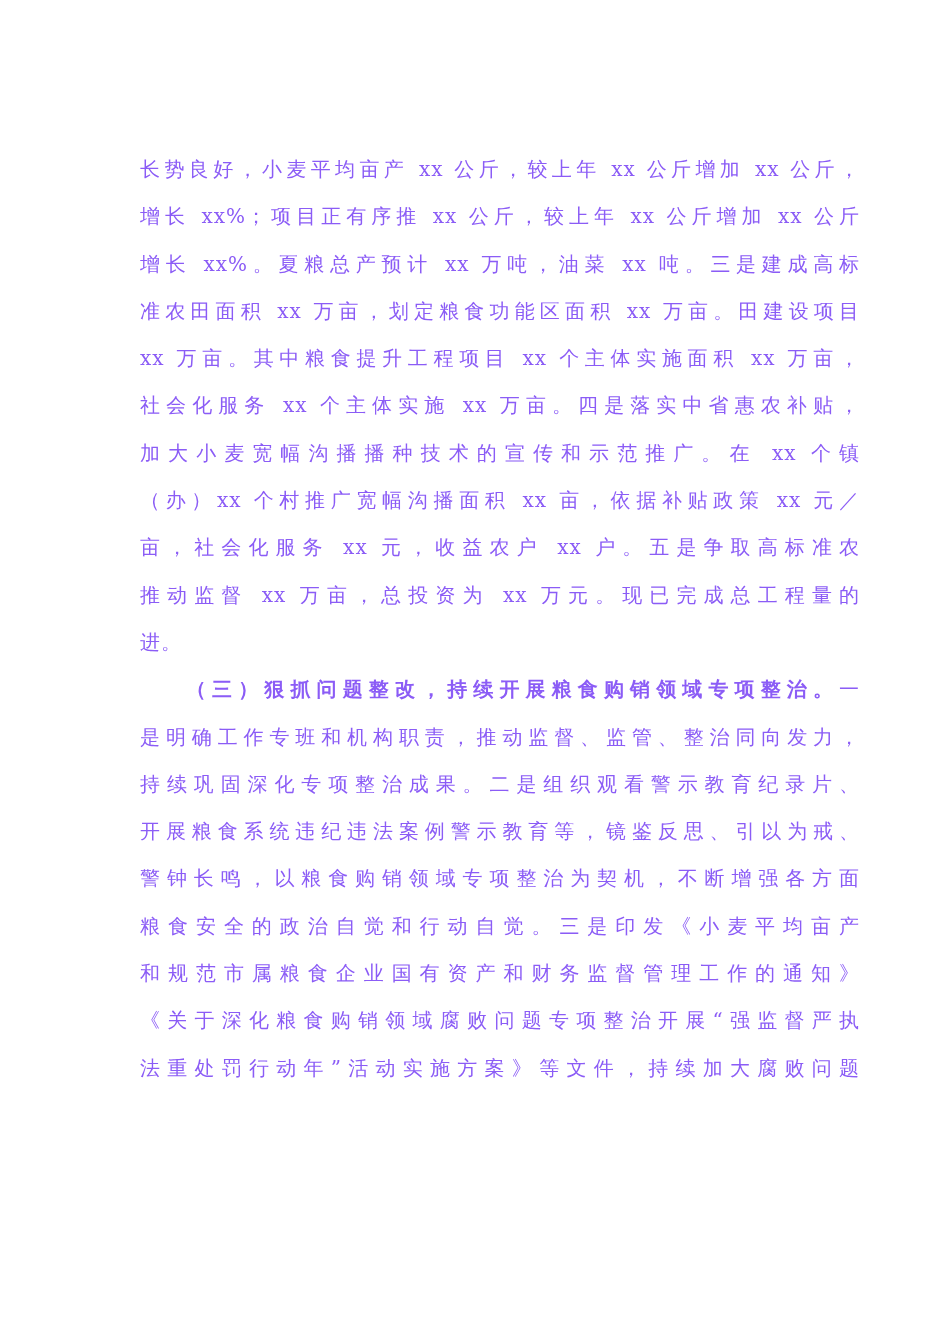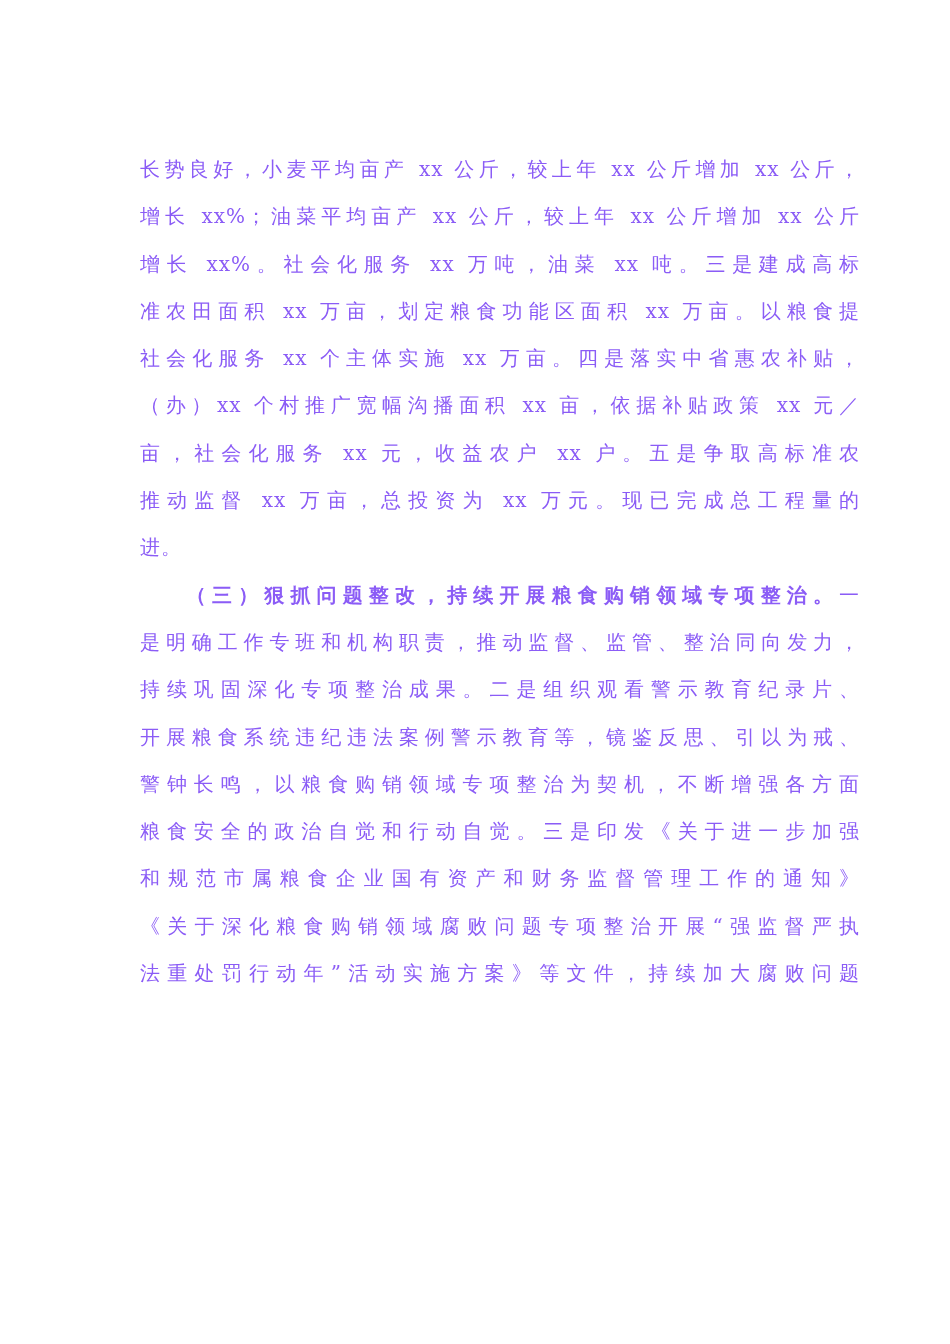--- a/index.html
+++ b/index.html
@@ -25,34 +25,36 @@
   .line.last { text-align-last: left; }
   .line.indent { padding-left: 46px; }
   .bold { font-weight: bold; font-family: Liberation Serif, serif; }
 </style>
 </head>
 <body>
 
 <div class="page">
   <div>
     <div class="line">长势良好，小麦平均亩产 xx 公斤，较上年 xx 公斤增加 xx 公斤，</div>
-    <div class="line">增长 xx%；油菜平均亩产 xx 公斤，较上年 xx 公斤增加 xx 公斤</div>
-    <div class="line">增长 xx%。社会化服务 xx 万吨，油菜 xx 吨。三是建成高标</div>
-    <div class="line">准农田面积 xx 万亩，划定粮食功能区面积 xx 万亩。以粮食提</div>
+    <div class="line">增长 xx%；项目正有序推 xx 公斤，较上年 xx 公斤增加 xx 公斤</div>
+    <div class="line">增长 xx%。夏粮总产预计 xx 万吨，油菜 xx 吨。三是建成高标</div>
+    <div class="line">准农田面积 xx 万亩，划定粮食功能区面积 xx 万亩。田建设项目</div>
+    <div class="line">xx 万亩。其中粮食提升工程项目 xx 个主体实施面积 xx 万亩，</div>
     <div class="line">社会化服务 xx 个主体实施 xx 万亩。四是落实中省惠农补贴，</div>
+    <div class="line">加大小麦宽幅沟播播种技术的宣传和示范推广。在 xx 个镇</div>
     <div class="line">（办）xx 个村推广宽幅沟播面积 xx 亩，依据补贴政策 xx 元／</div>
     <div class="line">亩，社会化服务 xx 元，收益农户 xx 户。五是争取高标准农</div>
     <div class="line">推动监督 xx 万亩，总投资为 xx 万元。现已完成总工程量的</div>
     <div class="line last">进。</div>
   </div>
 
   <div>
     <div class="line indent"><span class="bold">（三）狠抓问题整改，持续开展粮食购销领域专项整治。</span><span>一</span></div>
     <div class="line">是明确工作专班和机构职责，推动监督、监管、整治同向发力，</div>
     <div class="line">持续巩固深化专项整治成果。二是组织观看警示教育纪录片、</div>
     <div class="line">开展粮食系统违纪违法案例警示教育等，镜鉴反思、引以为戒、</div>
     <div class="line">警钟长鸣，以粮食购销领域专项整治为契机，不断增强各方面</div>
-    <div class="line">粮食安全的政治自觉和行动自觉。三是印发《关于进一步加强</div>
+    <div class="line">粮食安全的政治自觉和行动自觉。三是印发《小麦平均亩产</div>
     <div class="line">和规范市属粮食企业国有资产和财务监督管理工作的通知》</div>
     <div class="line">《关于深化粮食购销领域腐败问题专项整治开展“强监督严执</div>
     <div class="line">法重处罚行动年”活动实施方案》等文件，持续加大腐败问题</div>
   </div>
 </div>
 
 </body></html>

